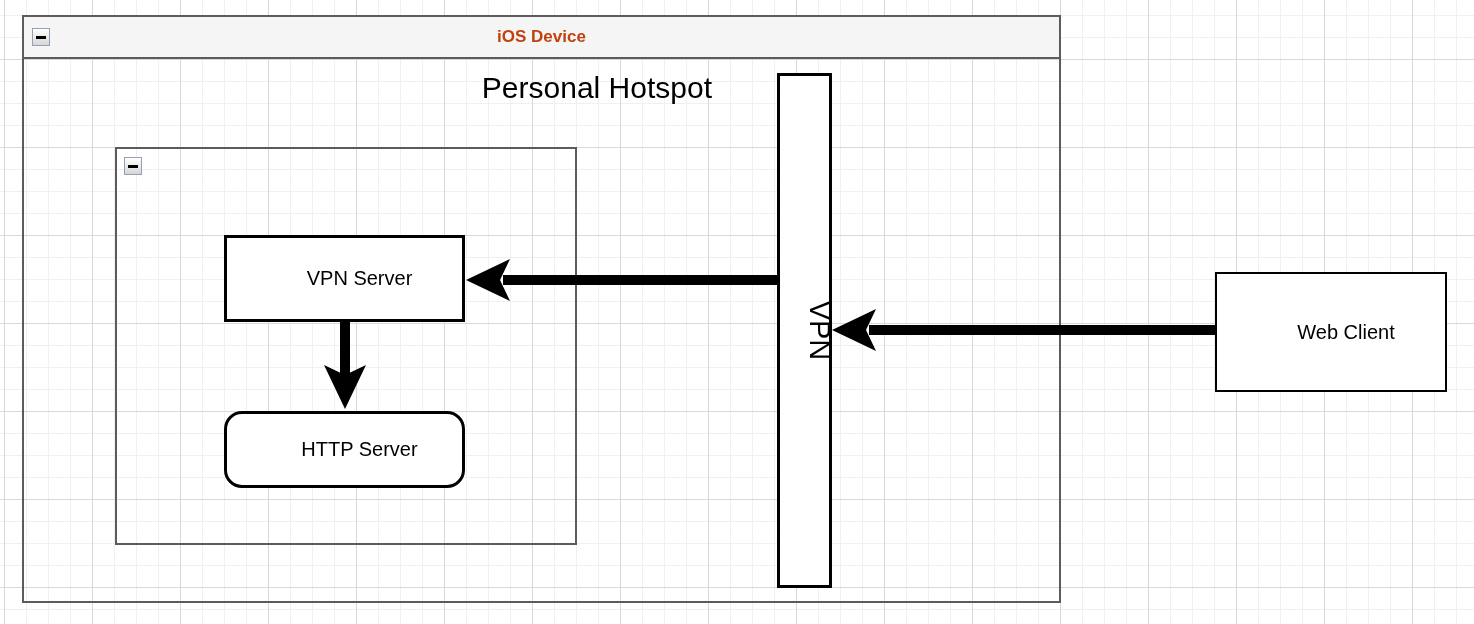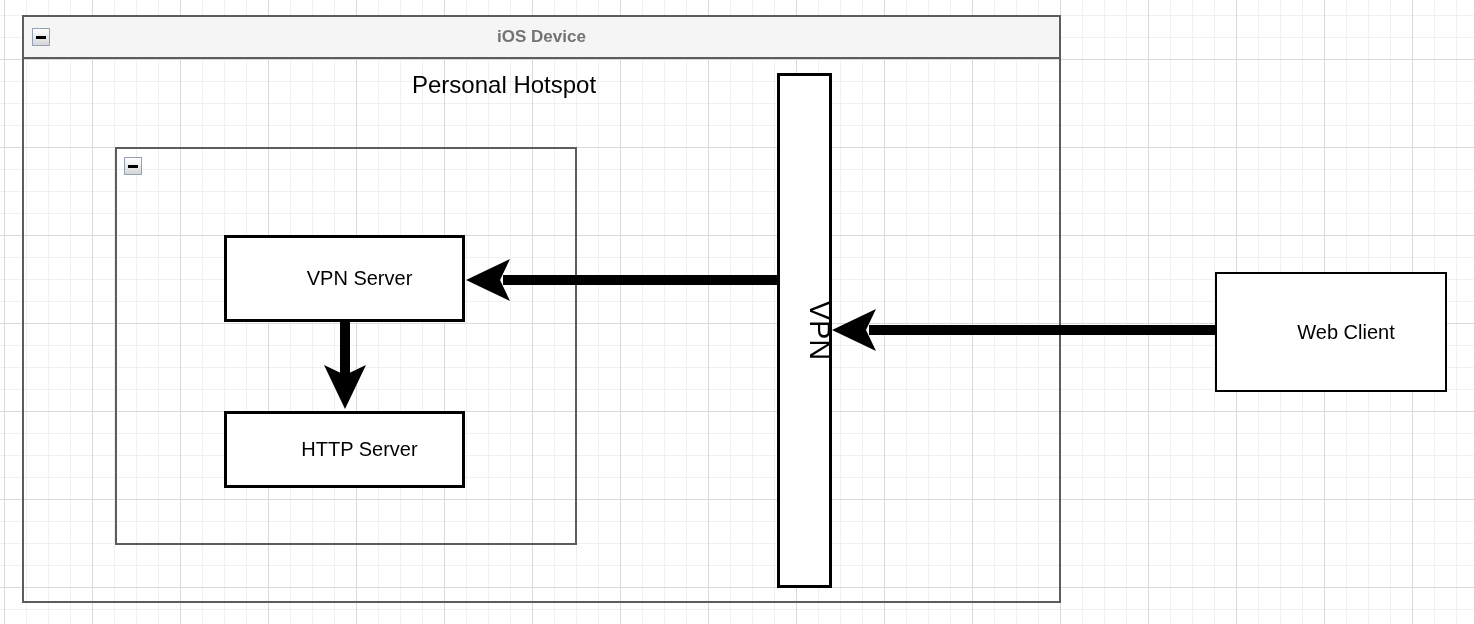--- a/index.html
+++ b/index.html
@@ -29,21 +29,21 @@
   .titlebar {
     position: absolute;
     left: 0; right: 0; top: 0;
     background: #f5f5f5;
     border-bottom: 2px solid #5c5c5c;
     display: flex; align-items: center; justify-content: center;
   }
   .titlebar .title {
     font-weight: bold;
     font-size: 17px;
-    color: #737373;
+    color: #c2410c;
   }
   .collapse-btn {
     position: absolute;
     width: 18px; height: 18px;
     border: 1px solid #96a0b4;
     background: linear-gradient(to bottom, #ffffff 0%, #d6d6d6 100%);
     display: flex; align-items: center; justify-content: center;
     cursor: pointer;
   }
   .collapse-btn .minus-bar {
@@ -63,32 +63,32 @@
     white-space: nowrap;
   }
 
   #ios-device { left: 22px; top: 15px; width: 1039px; height: 588px; }
   #ios-device .titlebar { height: 42px; }
   #ios-device .collapse-btn { left: 8px; top: 11px; }
 
   #hotspot-label {
     position: absolute;
     left: 412px; top: 71px; width: 300px;
-    text-align: left;
-    font-size: 24px;
+    text-align: right;
+    font-size: 30px;
     color: #000000;
     white-space: nowrap;
   }
 
   #ios-app { left: 115px; top: 147px; width: 462px; height: 398px; }
   #ios-app .titlebar { height: 40px; }
   #ios-app .collapse-btn { left: 7px; top: 8px; }
 
   #vpn-server  { left: 224px;  top: 235px; width: 241px; height: 87px;  }
-  #http-server { left: 224px;  top: 411px; width: 241px; height: 77px;  }
+  #http-server { left: 224px;  top: 411px; width: 241px; height: 77px; border-radius: 18px;  }
   #web-client  { left: 1215px; top: 272px; width: 232px; height: 120px; border-width: 2px; justify-content: center; }
 
   #vpn-node { left: 777px; top: 73px; width: 55px; height: 515px; }
   #vpn-node .node-label {
     font-size: 29px;
     transform: rotate(90deg);
   }
 
   #arrow-layer {
     position: absolute;

